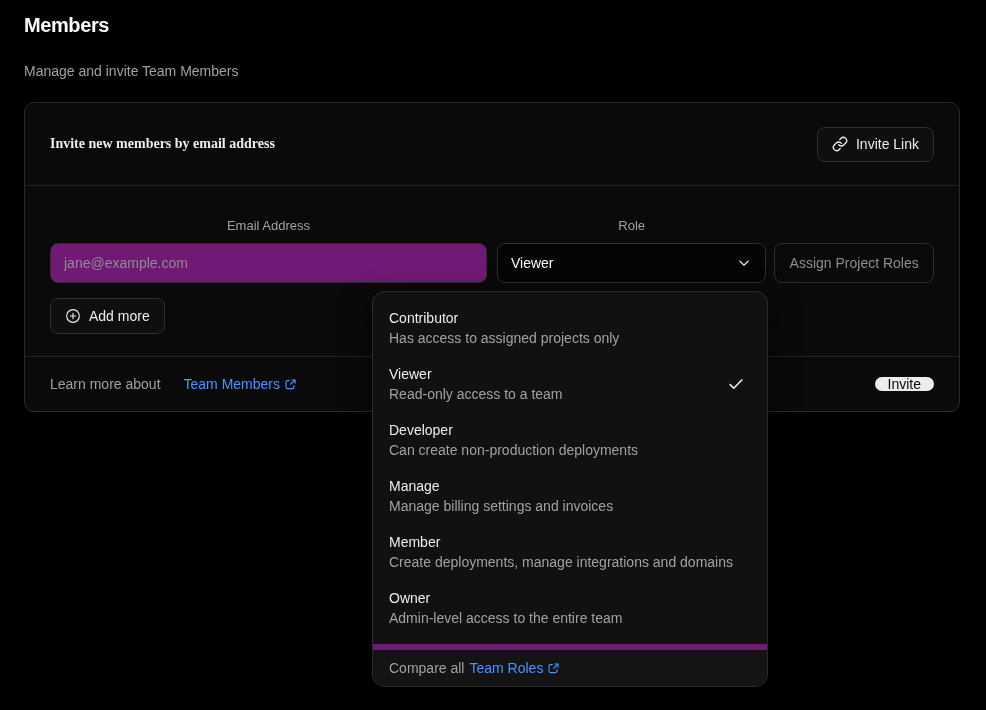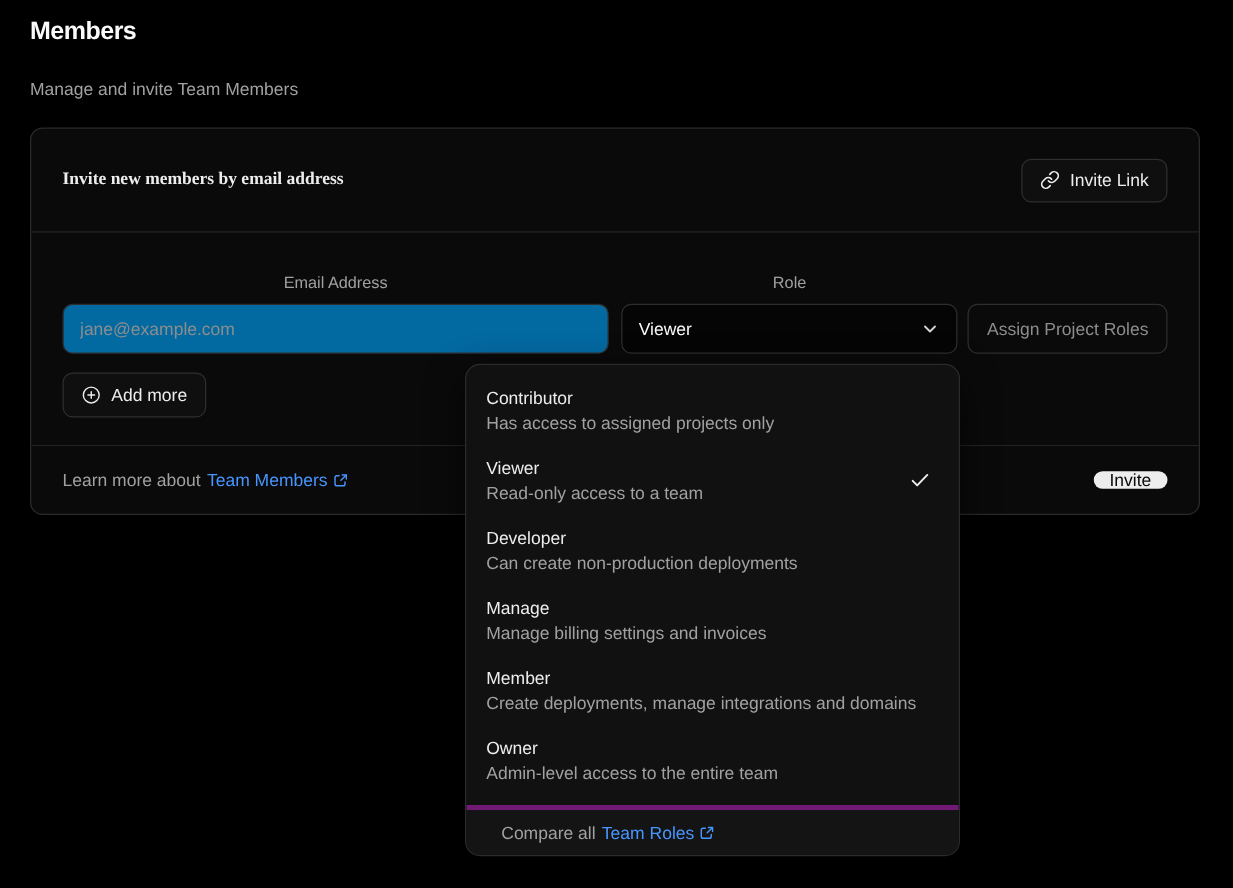--- a/index.html
+++ b/index.html
@@ -40,21 +40,21 @@
   .btn svg { flex: none; }
   .invite-link-btn { height: 35px; padding: 0 14px; }
   .form-area { padding: 32px 25px 0 25px; }
   .form-row { display: flex; }
   .field-label { font-size: 13px; color: #a1a1a1; line-height: 16px; margin-bottom: 9px; display: block; text-align: center; }
   .col-email { width: 438px; margin-right: 10px; }
   .col-role  { width: 270px; margin-right: 8px; }
   .col-assign { width: 160px; padding-top: 25px; }
   .text-input {
     width: 100%; height: 40px; padding: 0 13px;
-    background: #0369a1; border: 1px solid #2e2e2e; border-radius: 8px;
+    background: #701a75; border: 1px solid #2e2e2e; border-radius: 8px;
     color: #ededed; font-size: 14px; font-family: inherit; outline: none;
   }
   .text-input::placeholder { color: #8d8d8d; }
   .select-box {
     width: 100%; height: 40px; padding: 0 13px;
     background: #050505; border: 1px solid #2e2e2e; border-radius: 8px;
     display: flex; align-items: center; justify-content: space-between;
     font-size: 14px; color: #fafafa; cursor: pointer;
   }
   .assign-btn {
@@ -62,21 +62,21 @@
     background: transparent; color: #8d8d8d; cursor: default;
   }
   .add-more-btn { height: 36px; padding: 0 14px; margin-top: 15px; }
   .card-footer {
     position: absolute; left: 0; right: 0; bottom: 0; height: 55px;
     border-top: 1px solid #242424;
     display: flex; align-items: center; justify-content: space-between;
     padding: 0 25px;
     border-radius: 0 0 10px 10px;
   }
-  .footer-note { display: flex; align-items: center; gap: 5px; font-size: 14px; color: #a1a1a1; }
+  .footer-note { display: flex; align-items: center; gap: 23px; font-size: 14px; color: #a1a1a1; }
   .link-blue { color: #4796ff; display: inline-flex; align-items: center; gap: 4px; text-decoration: none; cursor: pointer; font-size: 14px; }
   .invite-btn {
     height: 14px; padding: 0 13px;
     background: #ededed; color: #0a0a0a; border: none;
     font-weight: 500; justify-content: center;
   }
   .dropdown {
     position: absolute; left: 372px; top: 291px; width: 396px;
     background: #111111;
     border: 1px solid #2b2b2b;
@@ -89,23 +89,23 @@
   .role-option {
     position: relative; padding: 8px; border-radius: 6px; cursor: pointer;
   }
   .role-option-title { font-size: 14px; line-height: 20px; color: #ededed; }
   .role-option-desc  { font-size: 14px; line-height: 20px; color: #a1a1a1; }
   .role-check {
     position: absolute; right: 14px; top: 50%; transform: translateY(-50%);
     color: #ededed; display: flex;
   }
   .dropdown-footer {
-    border-top: 4px solid #701a75;
+    border-top: 6px solid #701a75;
     background: #141414;
-    padding: 10px 28px;
+    padding: 10px 16px;
     display: flex; align-items: center; gap: 5px;
     font-size: 14px; color: #a1a1a1;
   }
 </style>
 </head>
 <body>
 
 <h1 class="page-title">Members</h1>
 <p class="page-subtitle">Manage and invite Team Members</p>
 

